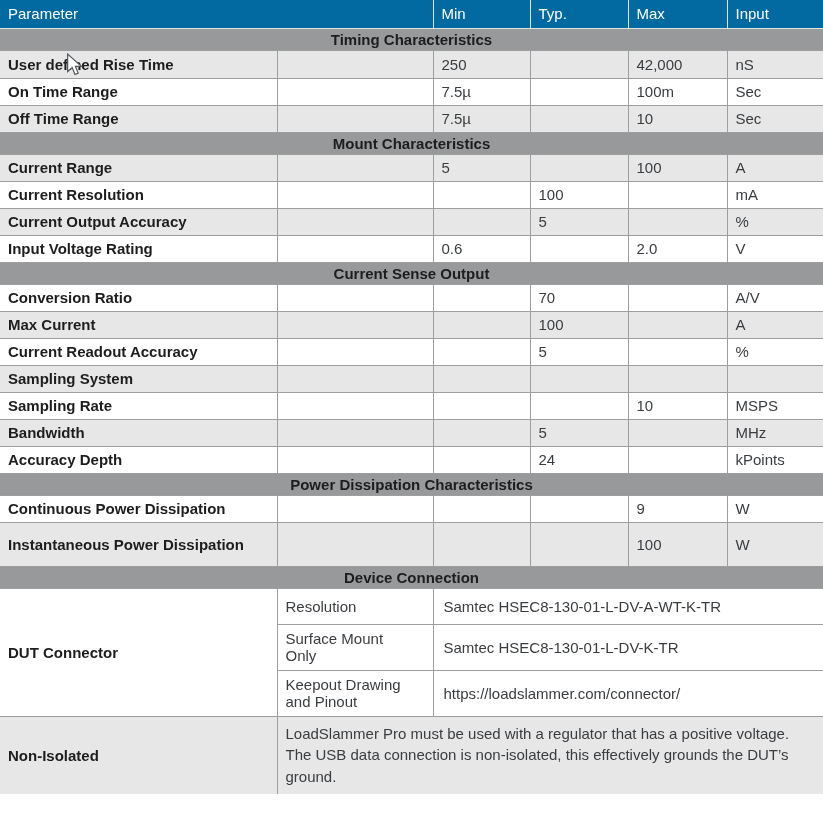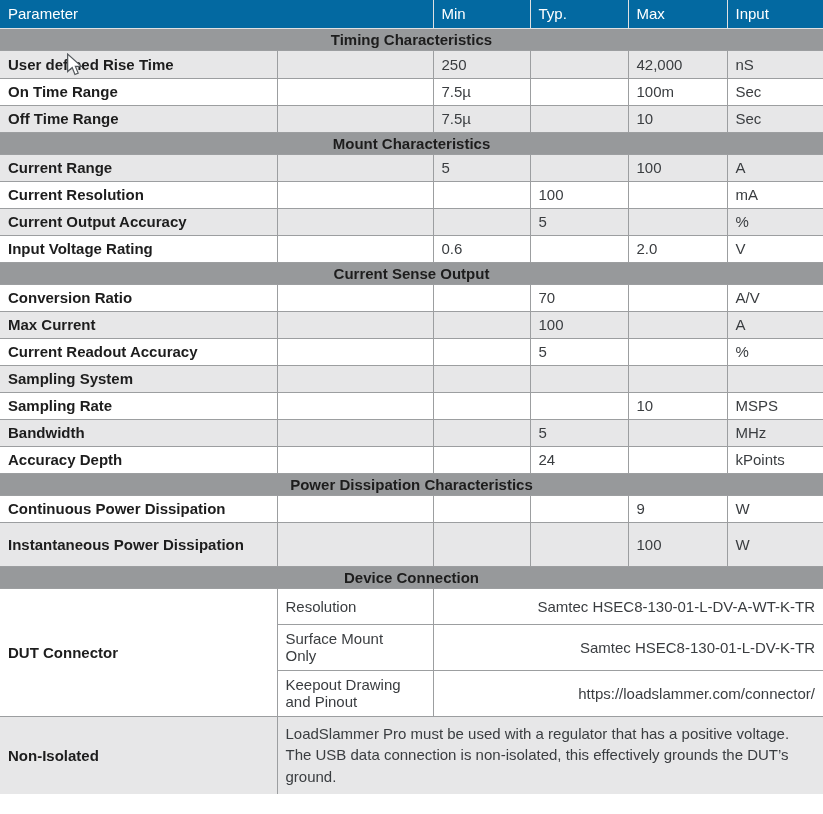--- a/index.html
+++ b/index.html
@@ -31,21 +31,21 @@
   tr.h28{height:28px;}
   tr.h46{height:44px;}
   tr.h36{height:36px;}
   tr.hdev{height:46px;}
   tr.h70{height:70px;}
   tr.g td{background:#e7e7e8;}
   tr.w td{background:#ffffff;}
   td.p{font-weight:bold;color:#1d1d1d;padding-right:14px;}
   td.sub{color:#3a3d40;padding-right:28px;}
   td.val{}
-  td.devval{padding-left:10px;text-align:right;}
+  td.devval{padding-left:10px;}
   td.note{line-height:1.45;padding:6px 12px 6px 8px;}
   tr.last td{border-bottom:0;}
   .cursor{
     position:absolute;left:64px;top:53px;width:21px;height:24px;
     pointer-events:none;z-index:5;
   }
 </style>
 </head>
 <body>
 

